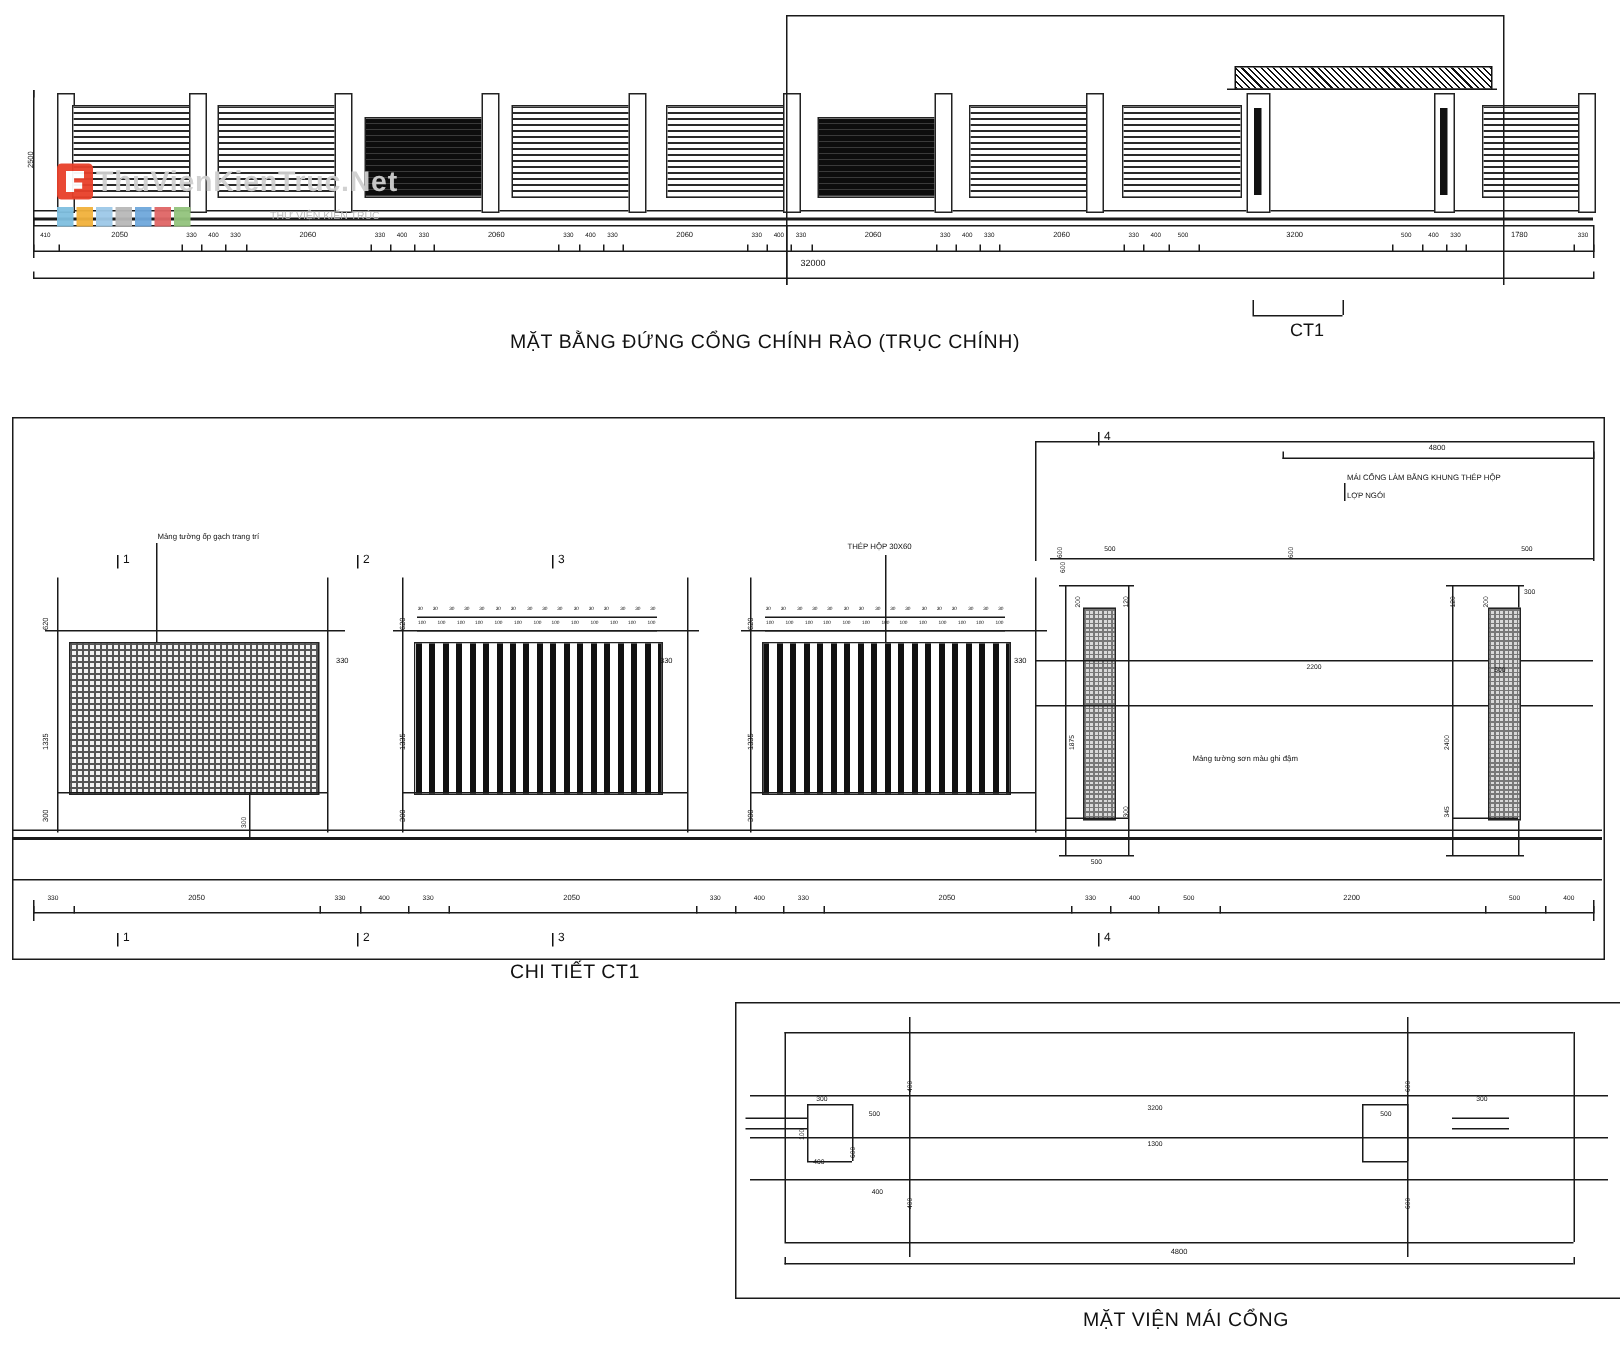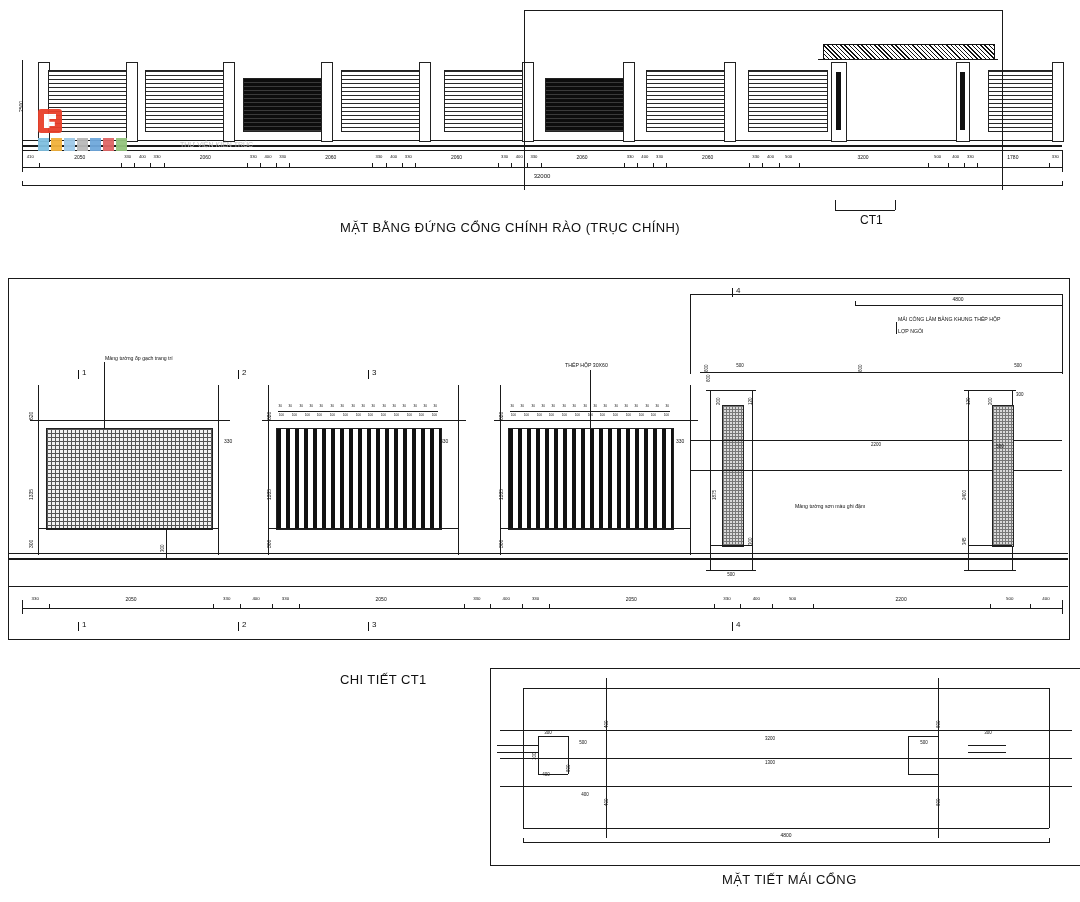--- a/index.html
+++ b/index.html
@@ -218,20 +218,21 @@
     <div class="ln h" style="left:835px;top:210px;width:60px;"></div>
     <div class="ln v" style="left:835px;top:200px;height:10px;"></div>
     <div class="ln v" style="left:895px;top:200px;height:10px;"></div>
     <div class="tag" style="left:860px;top:213px;font-size:12px;">CT1</div>
 
     <div class="title" style="left:340px;top:220px;">MẶT BẰNG ĐỨNG CỔNG CHÍNH RÀO (TRỤC CHÍNH)</div>
   </div>
 
   <div class="wm">
     <div class="sq"></div>
+    <div class="txt">ThuVienKienTruc.Net</div>
     <div class="bars">
       <i style="background:#7fbfe0"></i>
         <i style="background:#f2b23c"></i>
       <i style="background:#9ec9e8"></i>
         <i style="background:#b9b9b9"></i>
       <i style="background:#6fa8dc"></i>
         <i style="background:#e06666"></i>
       <i style="background:#93c47d"></i>
     </div>
     <div class="sub">THƯ VIỆN KIẾN TRÚC</div>
@@ -449,21 +450,21 @@
         <div class="lbl c" style="left: 792.549px; top: 596px; font-size: 4.4px;">500</div>
         <div class="tick" style="left: 989.61px; top: 604px;"></div>
         <div class="lbl c" style="left: 901.134px; top: 596px; font-size: 5px;">2200</div>
         <div class="tick" style="left: 1029.83px; top: 604px;"></div>
         <div class="lbl c" style="left: 1009.72px; top: 596px; font-size: 4.4px;">500</div>
         <div class="tick" style="left: 1062px; top: 604px;"></div>
         <div class="lbl c" style="left: 1045.91px; top: 596px; font-size: 4.4px;">400</div>
         <div class="tick" style="left: 22px; top: 604px;"></div>
       </div>
 
-    <div class="title" style="left:340px;top:672px;text-align:center;">CHI TIẾT CT1</div>
+    <div class="title" style="left:340px;top:640px;text-align:center;">CHI TIẾT CT1</div>
   <div class="ln h" style="left: 278px; top: 411px; width: 160px;"></div>
       <div class="ln h" style="left: 278px; top: 420px; width: 160px;"></div>
       <div class="ln h" style="left: 510px; top: 411px; width: 160px;"></div>
       <div class="ln h" style="left: 510px; top: 420px; width: 160px;"></div>
     </div>
 
   <div>
     <div class="frame" style="left:490px;top:668px;width:596px;height:196px;"></div>
 
     <div class="ln h" style="left:523px;top:688px;width:526px;"></div>
@@ -504,16 +505,16 @@
     <div class="lbl c" style="left:924px;top:740px;font-size:4.5px;">500</div>
     <div class="lbl c" style="left:988px;top:730px;font-size:4.5px;">300</div>
     <div class="lbl rot" style="left:936px;top:728px;font-size:4.5px;">600</div>
     <div class="lbl rot" style="left:936px;top:806px;font-size:4.5px;">600</div>
 
     <div class="ln h" style="left:523px;top:842px;width:526px;"></div>
     <div class="tick" style="left:523px;top:838px;"></div>
     <div class="tick" style="left:1049px;top:838px;"></div>
     <div class="lbl c" style="left:786px;top:832px;font-size:5px;">4800</div>
 
-    <div class="title" style="left:722px;top:872px;">MẶT TIẾT MÁI CỔNG</div>
+    <div class="title" style="left:722px;top:872px;">MẶT VIỆN MÁI CỔNG</div>
   </div>
 
 </div>
 
 </body></html>

